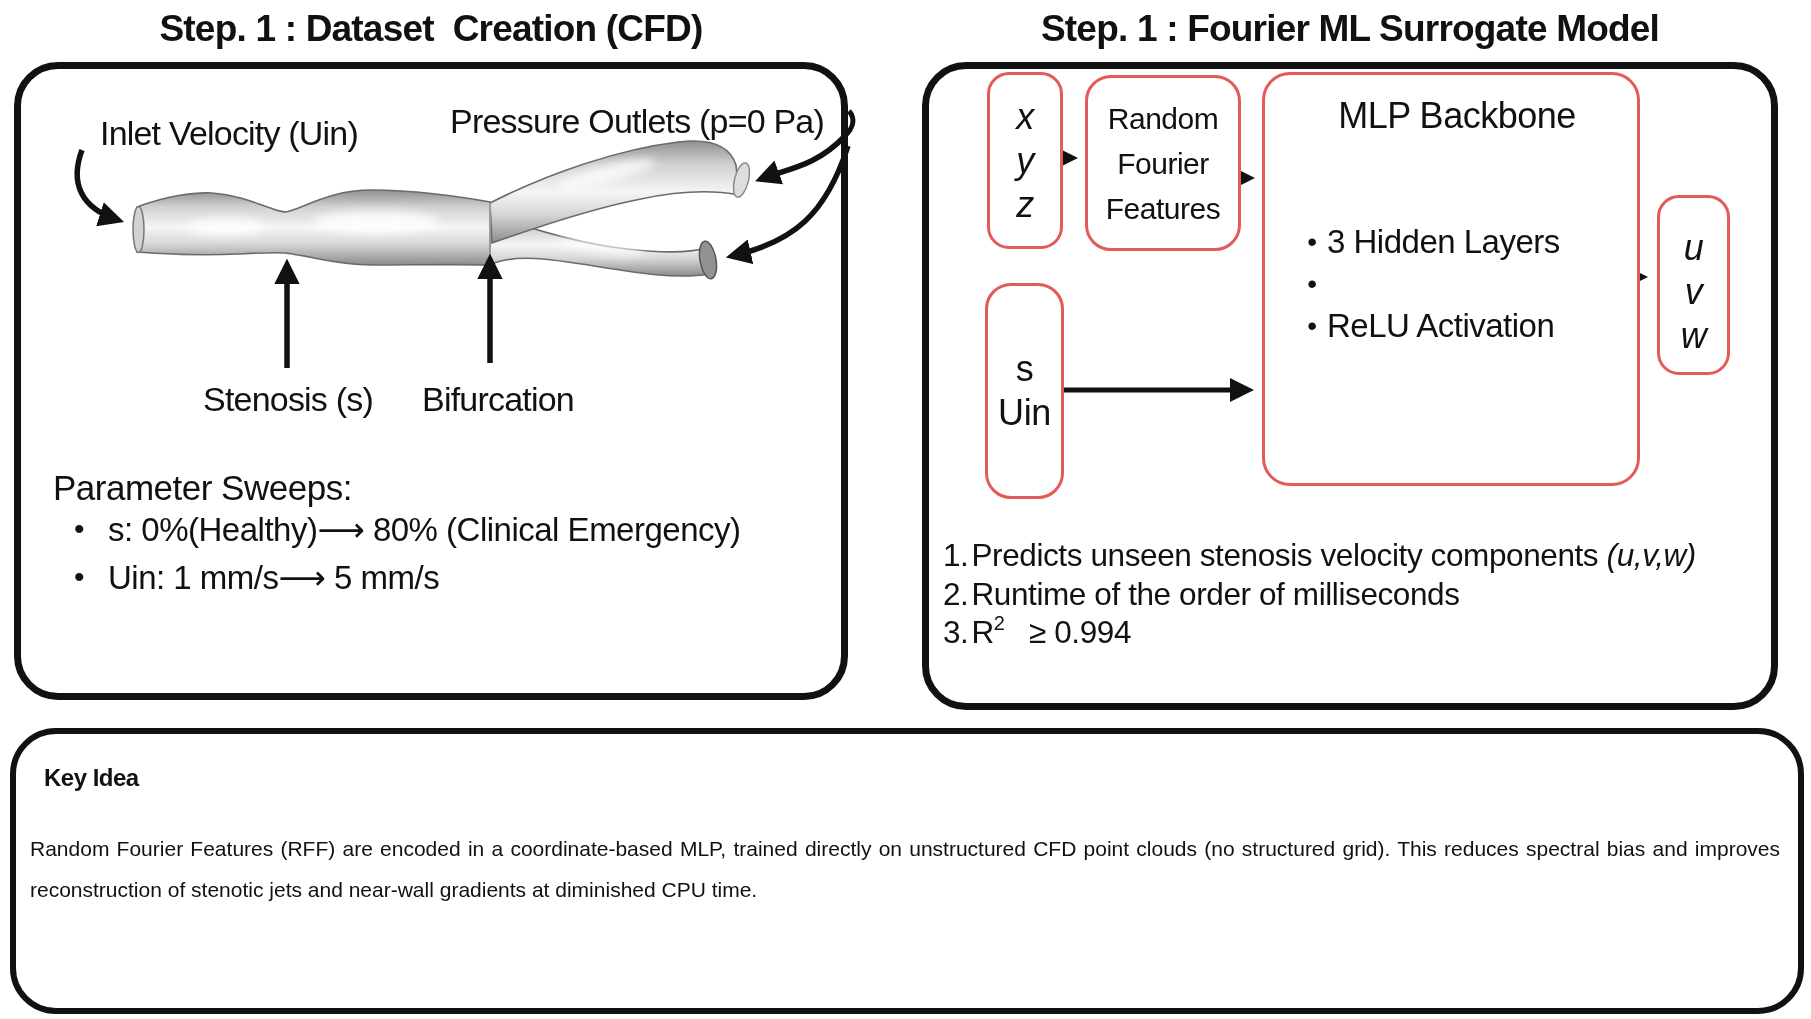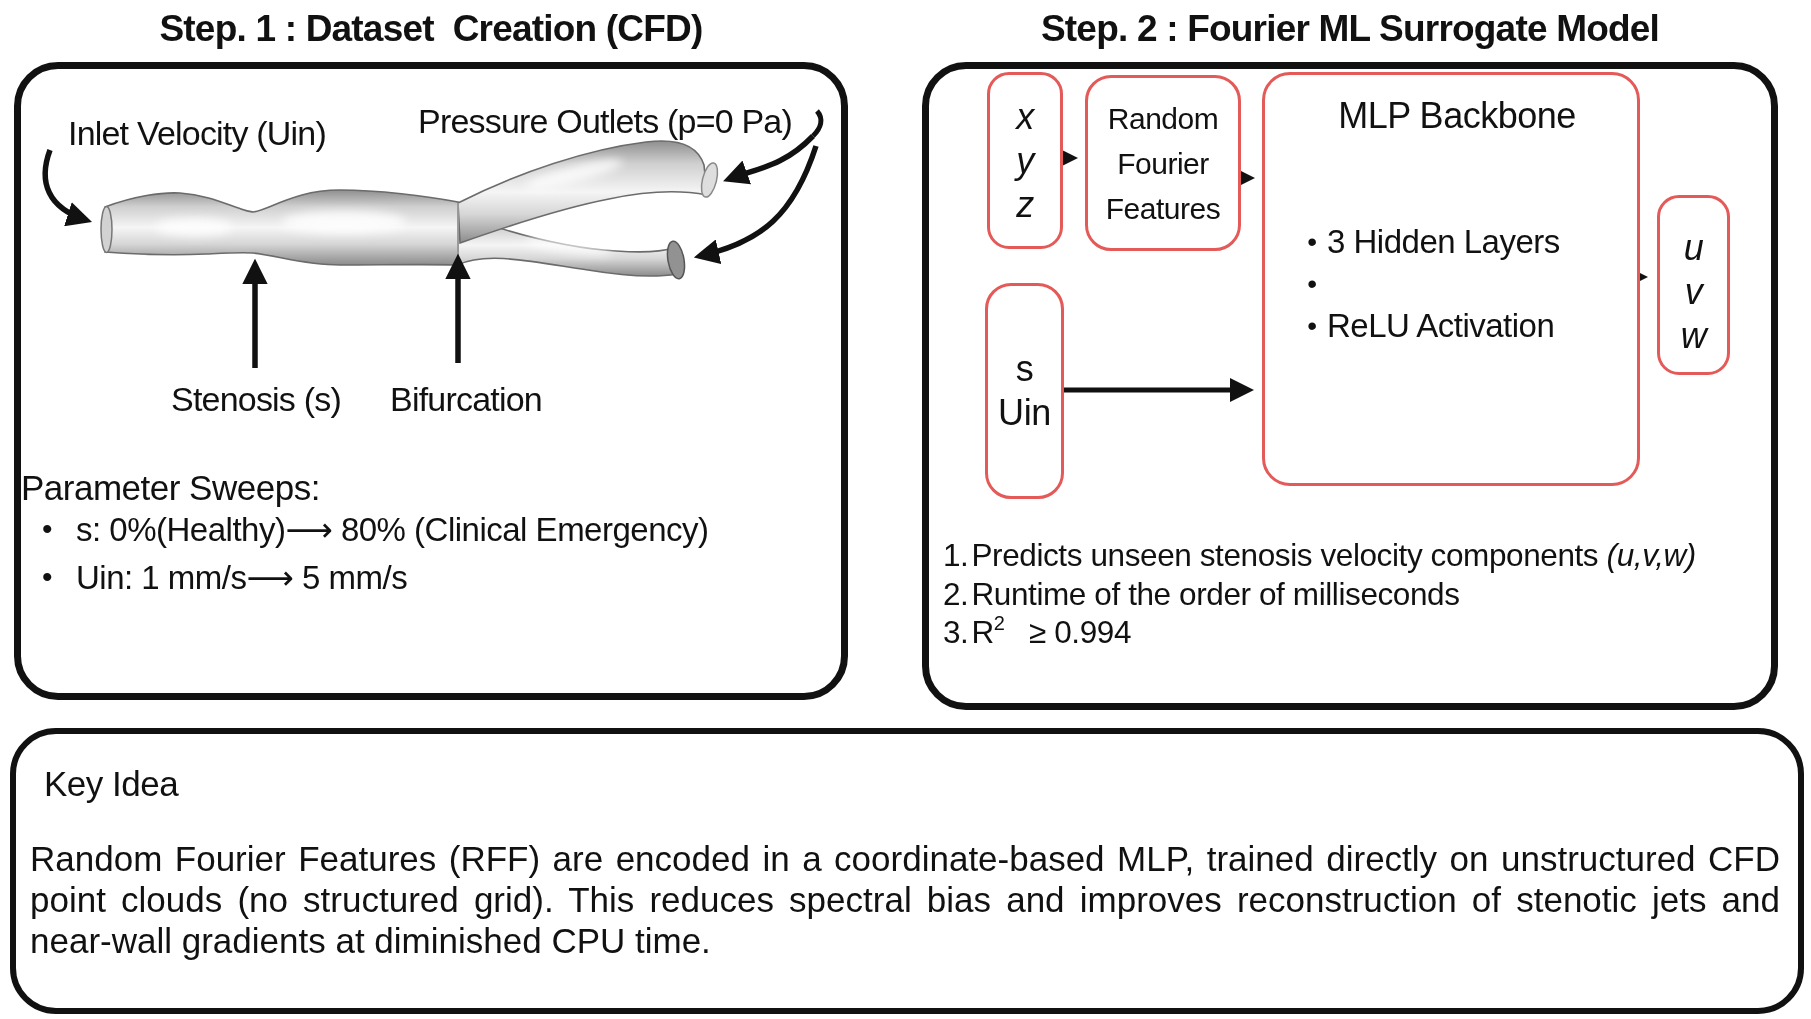--- a/index.html
+++ b/index.html
@@ -23,34 +23,34 @@
   .mlp-title{margin-top:20px;text-align:center;font-size:36px;letter-spacing:-0.5px;}
   .mlp-list{position:absolute;left:32px;top:146px;}
   .m-row{display:flex;align-items:flex-start;font-size:33px;line-height:42px;letter-spacing:-0.5px;white-space:pre;}
   .m-dot{width:30px;font-size:28px;line-height:42px;}
   .notes{position:absolute;left:21px;top:474px;font-size:31.5px;line-height:38.5px;letter-spacing:-0.4px;white-space:nowrap;}
   .note-num{margin-right:3px;}
   .note-em{font-style:italic;}
   .sup{font-size:20px;position:relative;top:-13px;letter-spacing:0;}
   .note-rest{margin-left:24px;}
   .keybox{position:absolute;left:10px;top:728px;width:1782px;height:274px;border:6px solid var(--ink);border-radius:46px;background:#fff;}
-  .key-h{position:absolute;left:28px;top:30px;font-size:35px;font-weight:400;letter-spacing:-0.5px;}
-  .key-body{position:absolute;left:14px;top:104px;width:1750px;font-size:35px;line-height:41px;letter-spacing:0;text-align:justify;text-justify:inter-word;}
+  .key-h{position:absolute;left:28px;top:30px;font-size:24px;font-weight:700;letter-spacing:-0.5px;}
+  .key-body{position:absolute;left:14px;top:94px;width:1750px;font-size:21px;line-height:41px;letter-spacing:0;text-align:justify;text-justify:inter-word;}
   svg{display:block;}
 </style>
 </head>
 <body>
 
 <div class="canvas">
 
   <div class="title" style="left:14px;width:834px;">Step. 1 : Dataset  Creation (CFD)</div>
-  <div class="title" style="left:922px;width:856px;">Step. 2 : Fourier ML Surrogate Model</div>
+  <div class="title" style="left:922px;width:856px;">Step. 1 : Fourier ML Surrogate Model</div>
 
   <div class="bigbox" style="left:14px;top:62px;width:820px;height:624px;">
-    <div class="inner" style="width:834px;height:490px;">
+    <div class="inner" style="width:834px;height:490px;margin-left:32px;">
 
       <svg class="abs" style="left:0;top:0;" width="834" height="638" viewBox="0 0 834 638">
         <defs>
           <linearGradient id="met" x1="0" y1="0" x2="0" y2="1">
             <stop offset="0" stop-color="#8f8f8f"></stop>
             <stop offset="0.22" stop-color="#cfcfcf"></stop>
             <stop offset="0.5" stop-color="#f5f5f5"></stop>
             <stop offset="0.72" stop-color="#d6d6d6"></stop>
             <stop offset="1" stop-color="#8c8c8c"></stop>
           </linearGradient>

